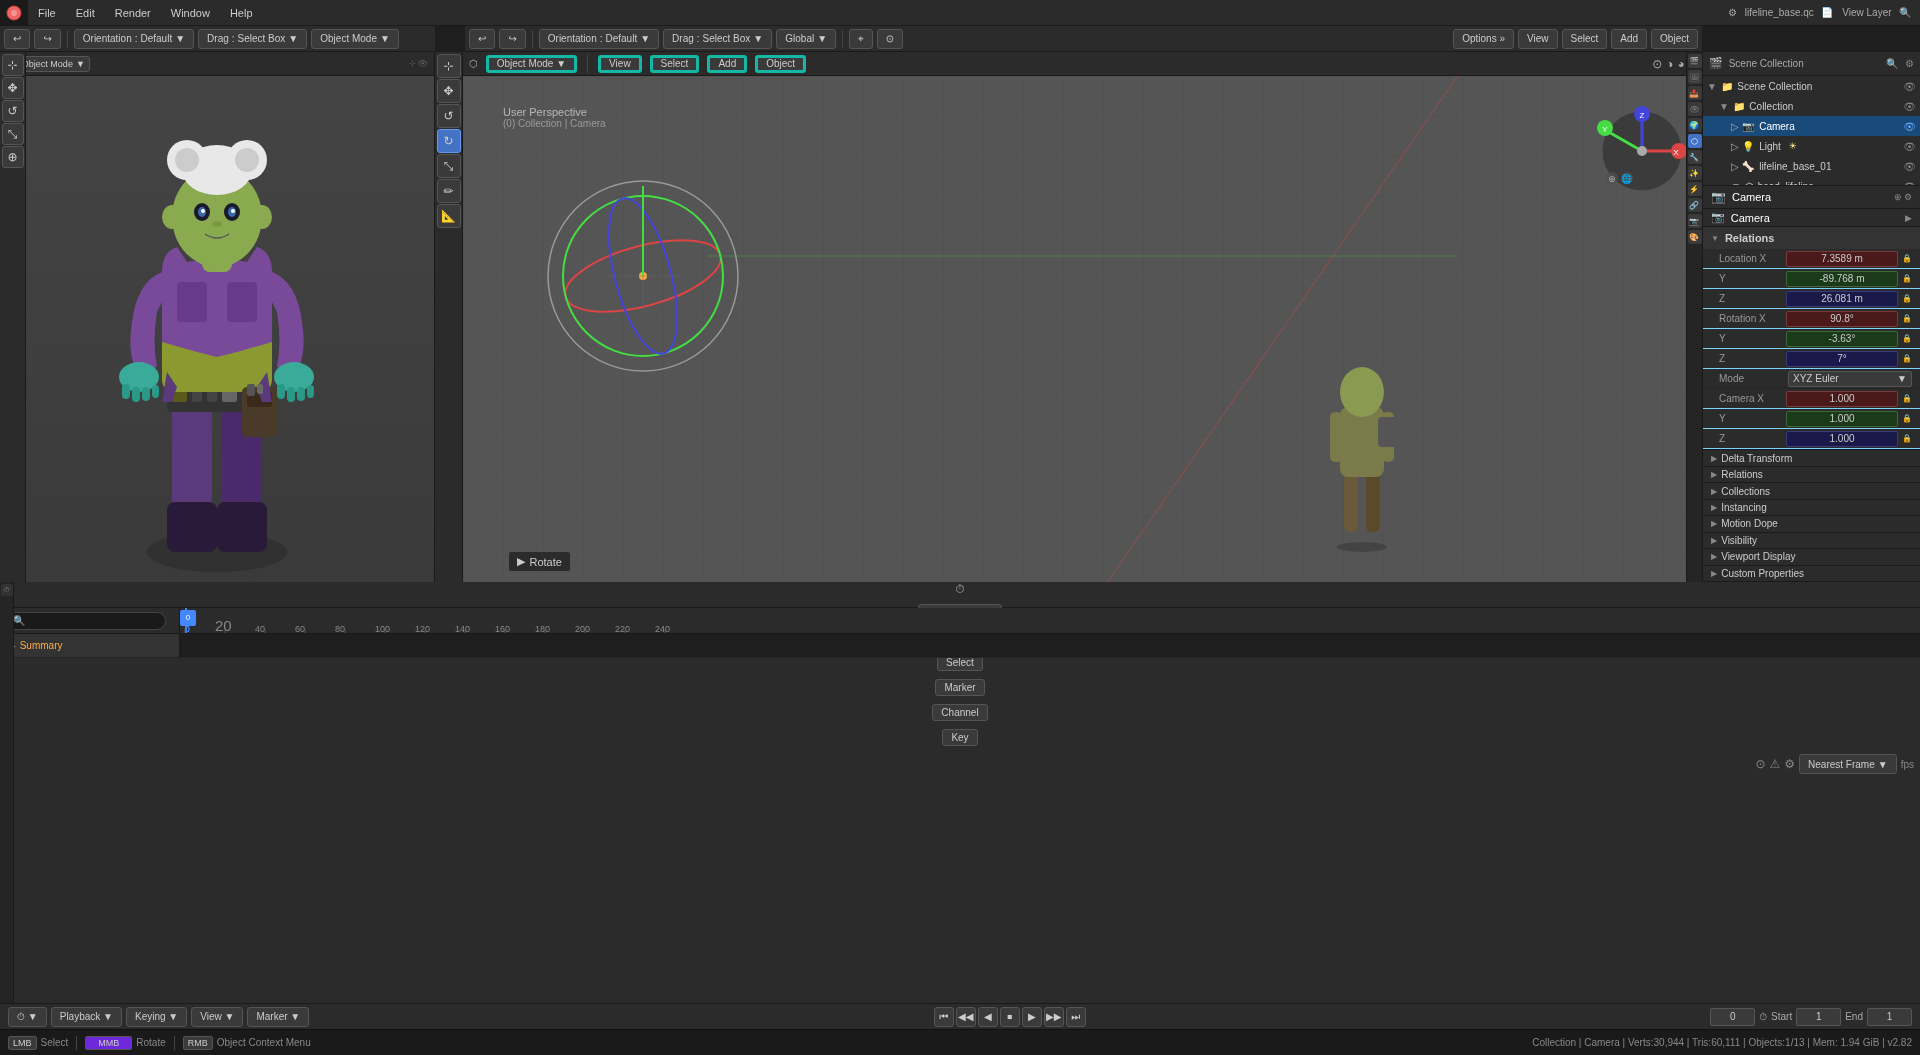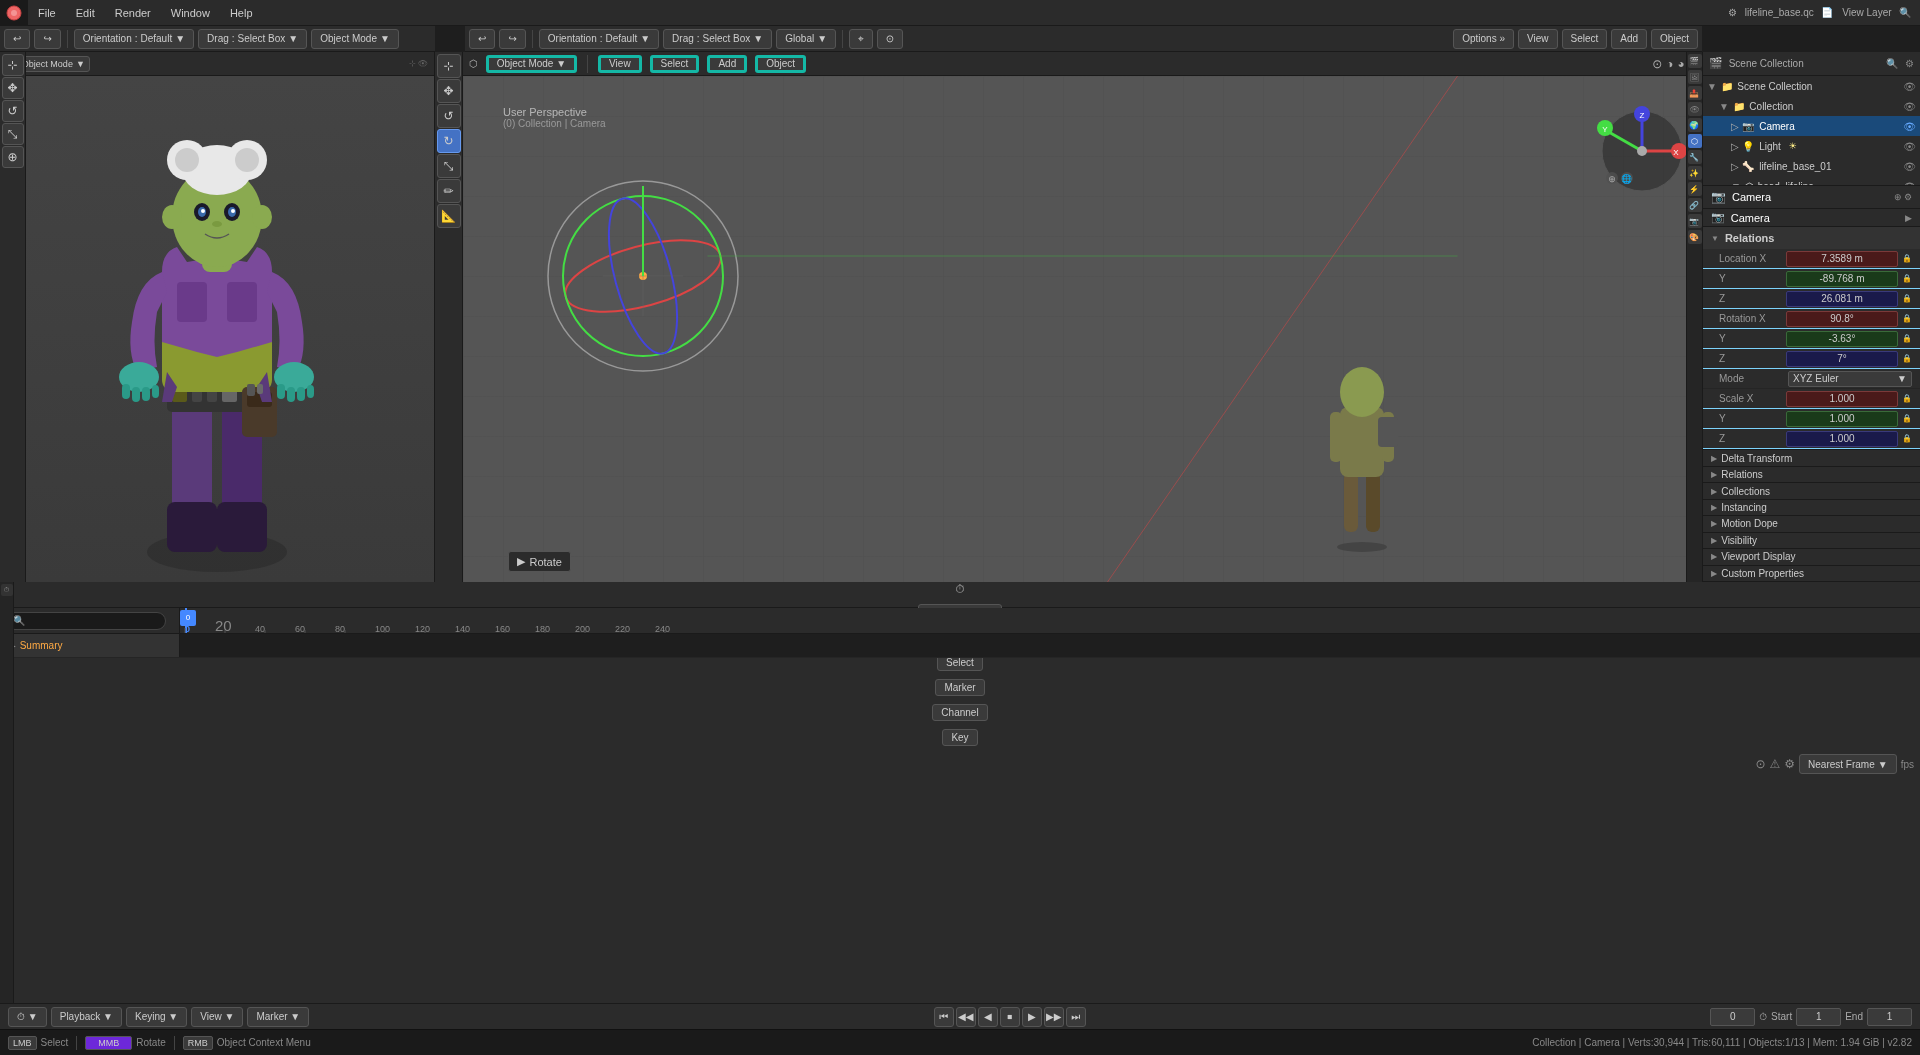--- a/index.html
+++ b/index.html
@@ -1047,21 +1047,21 @@
 
       <div class="prop-mode-row">
         <span class="prop-axis-label">Mode</span>
         <div class="prop-dropdown">
           <span>XYZ Euler</span>
           <span>▼</span>
         </div>
       </div>
 
       <div class="prop-axis-row">
-        <span class="prop-axis-label">Scale X</span>
+        <span class="prop-axis-label">Camera X</span>
         <div class="prop-value prop-axis-x">1.000</div>
         <span class="lock-icon">🔒</span>
       </div>
       <div class="prop-axis-row">
         <span class="prop-axis-label">Y</span>
         <div class="prop-value prop-axis-y">1.000</div>
         <span class="lock-icon">🔒</span>
       </div>
       <div class="prop-axis-row">
         <span class="prop-axis-label">Z</span>

